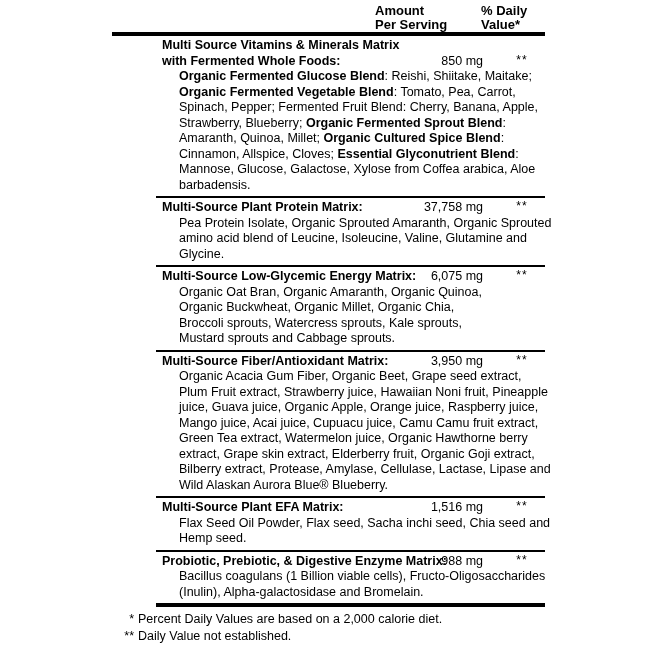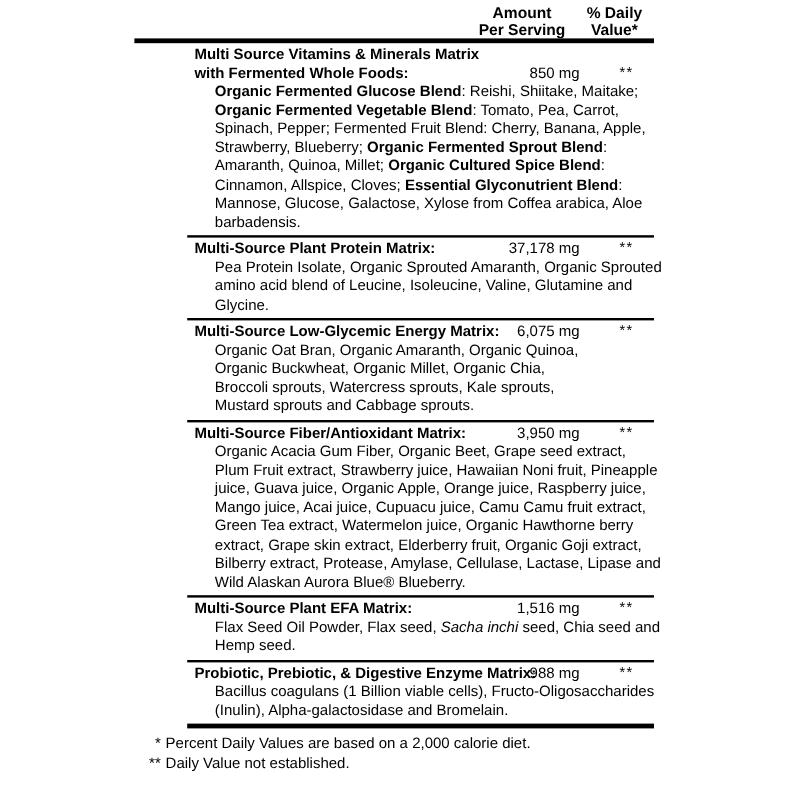--- a/index.html
+++ b/index.html
@@ -18,21 +18,21 @@
   }
   
   .head {
     position: relative;
     height: 30px;
     border-bottom: 4px solid #000;
     font-weight: 700;
     font-size: 13px;
     line-height: 14px;
   }
-  .head .col { position: absolute; top: 2px; text-align: center; }
+  .head .col { position: absolute; top: 2px; }
   .head-amount { left: 263px; width: 120px; }
   .head-dv { left: 369px; width: 62px; }
   
   .sections { border-bottom: 4px solid #000; margin-left: 44px; }
   .section {
     border-top: 2px solid #000;
     padding: 2px 0 3px 6px;
     font-size: 12.5px;
     line-height: 15.5px;
   }
@@ -44,21 +44,21 @@
     font-weight: 400;
   }
   .title-row .dv {
     position: absolute; right: 4px; top: -1px;
     width: 38px; text-align: center;
     font-weight: 400; font-size: 12px; letter-spacing: 1px;
   }
   .details { padding-left: 17px; font-weight: 400; }
   .detail-line { white-space: nowrap; }
   .seg-b { font-weight: 700; }
-  .seg-i { font-style: italic; }
+  .seg-i { }
   
   .footnotes { padding-top: 4px; font-size: 12.5px; line-height: 16.5px; }
   .footnote { display: flex; }
   .fn-marker { flex: none; width: 22px; text-align: right; padding-right: 4px; }
   .fn-text { flex: 1; white-space: nowrap; }
 </style>
 </head>
 <body>
 
 <div class="label">
@@ -83,21 +83,21 @@
           <div class="detail-line"><span class="seg-b">Organic Fermented Vegetable Blend</span><span>: Tomato, Pea, Carrot,</span></div>
           <div class="detail-line"><span>Spinach, Pepper; Fermented Fruit Blend: Cherry, Banana, Apple,</span></div>
           <div class="detail-line"><span>Strawberry, Blueberry; </span><span class="seg-b">Organic Fermented Sprout Blend</span><span>:</span></div>
           <div class="detail-line"><span>Amaranth, Quinoa, Millet; </span><span class="seg-b">Organic Cultured Spice Blend</span><span>:</span></div>
           <div class="detail-line"><span>Cinnamon, Allspice, Cloves; </span><span class="seg-b">Essential Glyconutrient Blend</span><span>:</span></div>
           <div class="detail-line"><span>Mannose, Glucose, Galactose, Xylose from Coffea arabica, Aloe</span></div>
           <div class="detail-line"><span>barbadensis.</span></div>
         </div>
       </div>
       <div class="section">
-        <div class="title-row"><span class="title-text">Multi-Source Plant Protein Matrix:</span><span class="amount">37,178 mg</span><span class="dv">**</span></div>
+        <div class="title-row"><span class="title-text">Multi-Source Plant Protein Matrix:</span><span class="amount">37,758 mg</span><span class="dv">**</span></div>
         <div class="details">
           <div class="detail-line"><span>Pea Protein Isolate, Organic Sprouted Amaranth, Organic Sprouted</span></div>
           <div class="detail-line"><span>amino acid blend of Leucine, Isoleucine, Valine, Glutamine and</span></div>
           <div class="detail-line"><span>Glycine.</span></div>
         </div>
       </div>
       <div class="section">
         <div class="title-row"><span class="title-text">Multi-Source Low-Glycemic Energy Matrix:</span><span class="amount">6,075 mg</span><span class="dv">**</span></div>
         <div class="details">
           <div class="detail-line"><span>Organic Oat Bran, Organic Amaranth, Organic Quinoa,</span></div>

